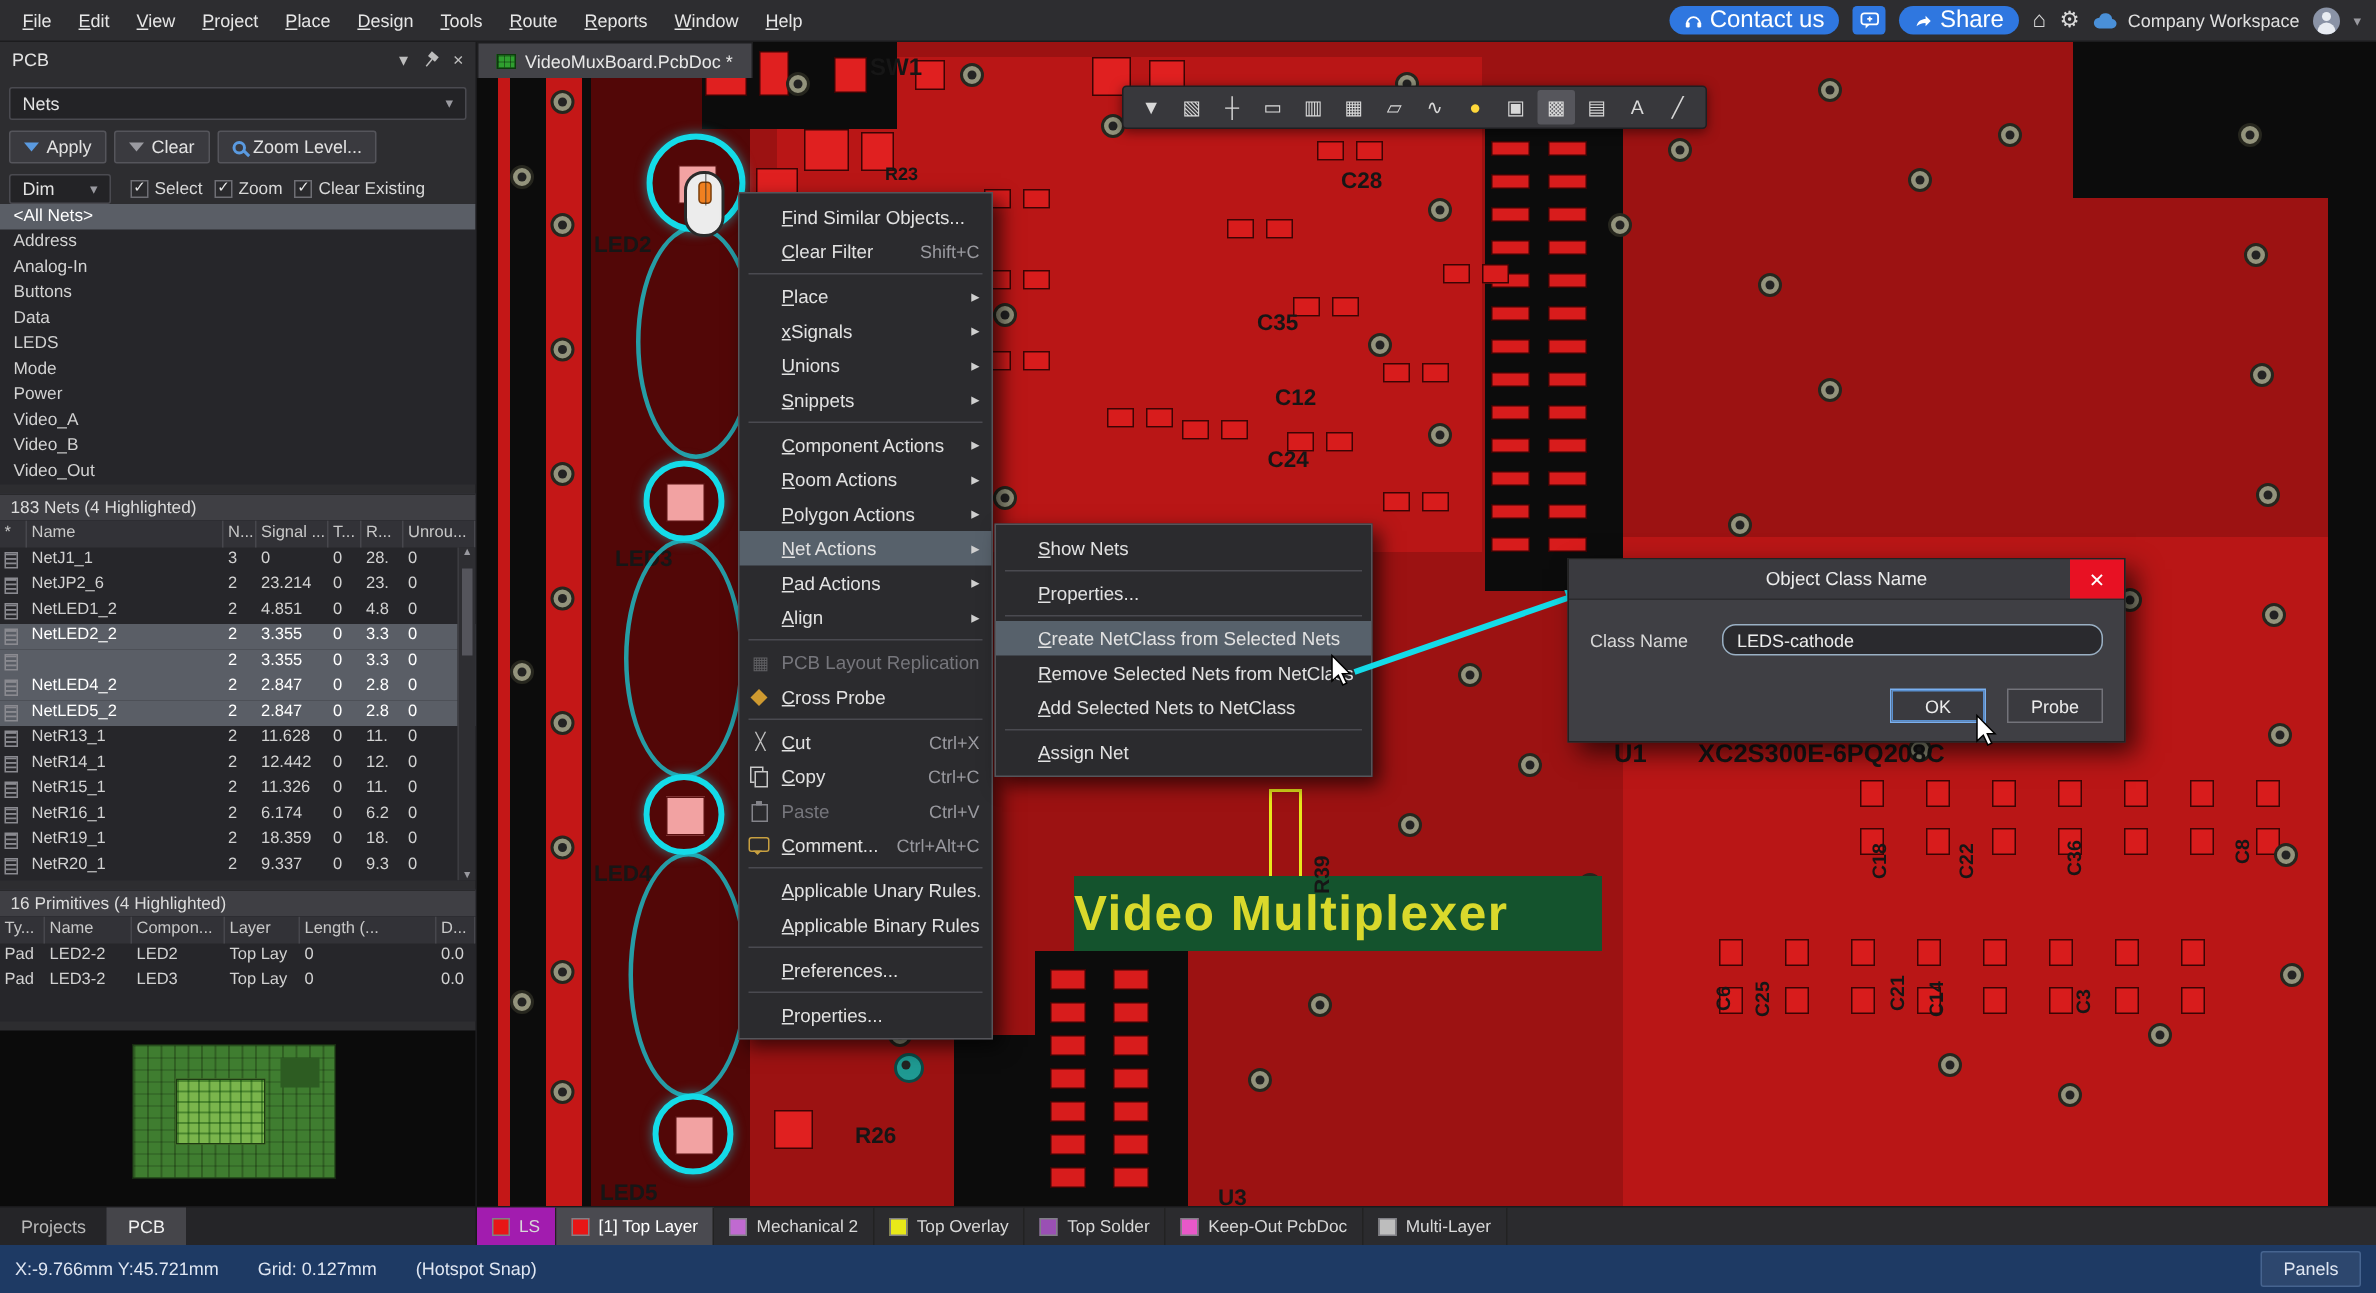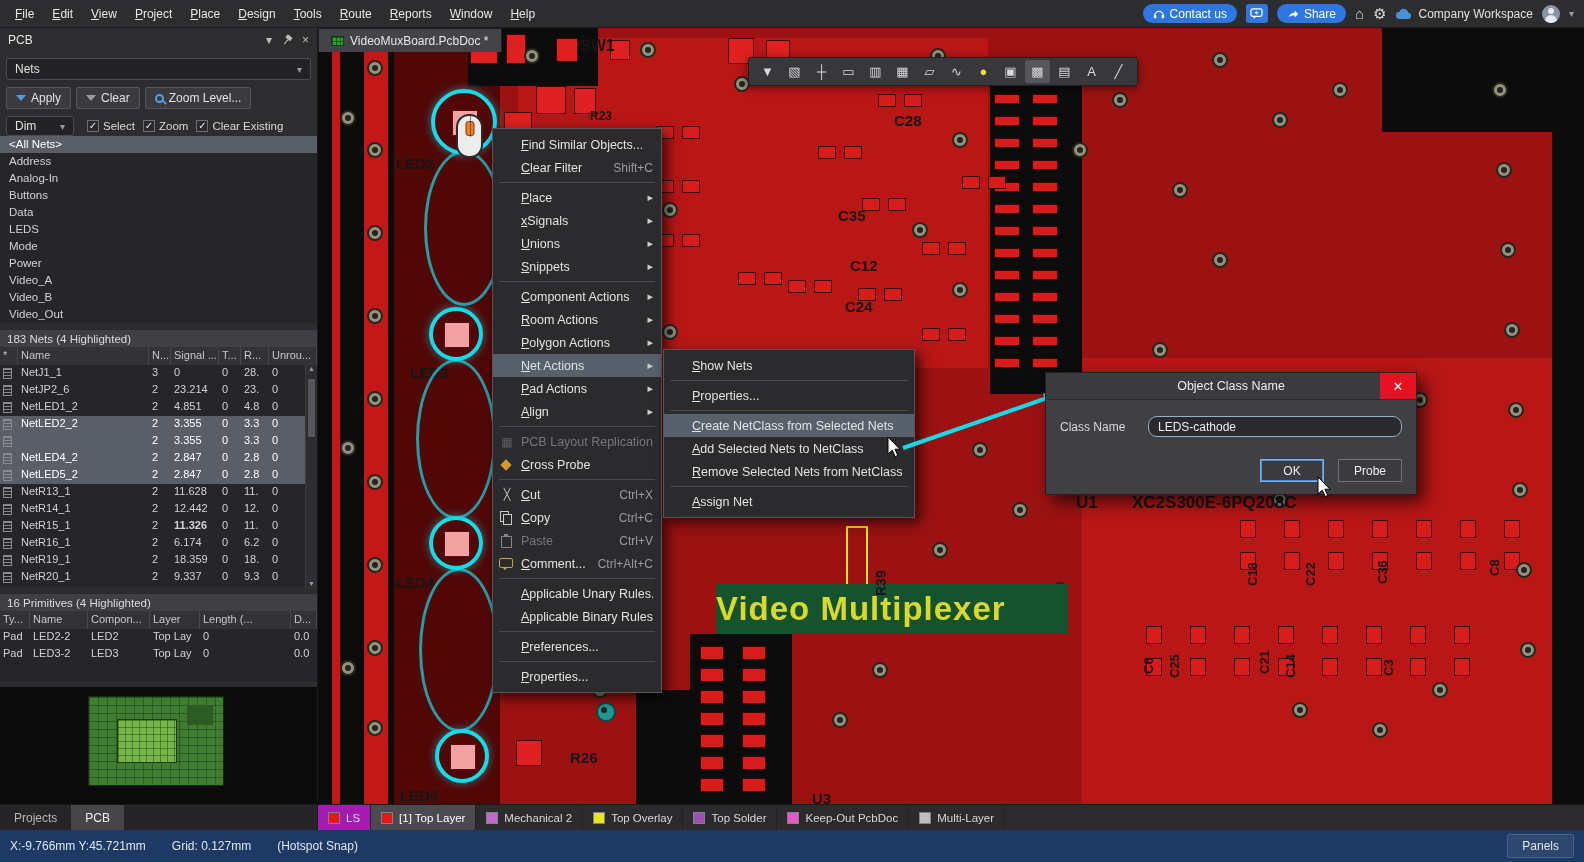--- a/index.html
+++ b/index.html
@@ -7,21 +7,21 @@
     font-family:"Liberation Sans", sans-serif; font-size:12px; color:#d4d4d4; }
 
   
   #menubar { position:absolute; left:0; top:0; width:1584px; height:28px;
     background:#2d2d30; border-bottom:1px solid #1c1c1e; display:flex; align-items:center; z-index:90; }
   #menu-items { display:flex; align-items:center; padding-left:6px; }
   .menu-item { padding:4px 9px; color:#e6e6e6; cursor:default; }
   .menu-item::first-letter { text-decoration:underline; }
   #menubar-right { margin-left:auto; display:flex; align-items:center; gap:9px; padding-right:10px; }
   .pill { background:#2f77e0; border-radius:10px; color:#fff; display:flex; align-items:center;
-    gap:5px; padding:0 10px; height:19px; font-size:12px; }
+    gap:5px; padding:0 10px; height:19px; font-size:16px; }
   .sq-btn { background:#2f77e0; border-radius:3px; width:22px; height:19px; display:flex; align-items:center; justify-content:center; }
   .bar-ic { color:#d8d8d8; font-size:15px; line-height:1; }
   .ws { display:flex; align-items:center; gap:5px; color:#e0e0e0; }
   .avatar { width:18px; height:18px; border-radius:50%; background:#8a93a6; position:relative; overflow:hidden; }
   .avatar::before { content:""; position:absolute; left:6px; top:3px; width:6px; height:6px; border-radius:50%; background:#e8ecf2; }
   .avatar::after { content:""; position:absolute; left:3px; top:10px; width:12px; height:8px; border-radius:6px 6px 0 0; background:#e8ecf2; }
 
   
   #left-panel { position:absolute; left:0; top:28px; width:318px; height:776px;
     background:#2d2d30; border-right:1px solid #1a1a1c; display:flex; flex-direction:column; z-index:20; }
@@ -383,21 +383,21 @@
         <div style="width: 22px;">2</div>
         <div style="width: 48px;">12.442</div>
         <div style="width: 22px;">0</div>
         <div style="width: 28px;">12.</div>
         <div style="width: 48px;">0</div>
       </div>
       <div class="t-row">
         <div style="width: 18px;"><span class="net-ic"></span></div>
         <div style="flex: 1 1 0%;">NetR15_1</div>
         <div style="width: 22px;">2</div>
-        <div style="width: 48px; font-weight: bold;">11.326</div>
+        <div style="width: 48px;">11.326</div>
         <div style="width: 22px;">0</div>
         <div style="width: 28px;">11.</div>
         <div style="width: 48px;">0</div>
       </div>
       <div class="t-row">
         <div style="width: 18px;"><span class="net-ic"></span></div>
         <div style="flex: 1 1 0%;">NetR16_1</div>
         <div style="width: 22px;">2</div>
         <div style="width: 48px;">6.174</div>
         <div style="width: 22px;">0</div>
@@ -830,25 +830,25 @@
       <div class="gut"></div>
       <div class="lbl">Properties...</div>
     </div>
     <div class="ctx-sep"></div>
     <div class="ctx-item hl">
       <div class="gut"></div>
       <div class="lbl">Create NetClass from Selected Nets</div>
     </div>
     <div class="ctx-item">
       <div class="gut"></div>
+      <div class="lbl">Remove Selected Nets from NetClass</div>
+    </div>
+    <div class="ctx-item">
+      <div class="gut"></div>
       <div class="lbl">Add Selected Nets to NetClass</div>
-    </div>
-    <div class="ctx-item">
-      <div class="gut"></div>
-      <div class="lbl">Remove Selected Nets from NetClass</div>
     </div>
     <div class="ctx-sep"></div>
     <div class="ctx-item">
       <div class="gut"></div>
       <div class="lbl">Assign Net</div>
     </div>
   </div>
 
 <svg id="arrow-svg" width="1584" height="862">
   <line x1="903" y1="448" x2="1047" y2="398" stroke="#14dbe8" stroke-width="4"></line>

